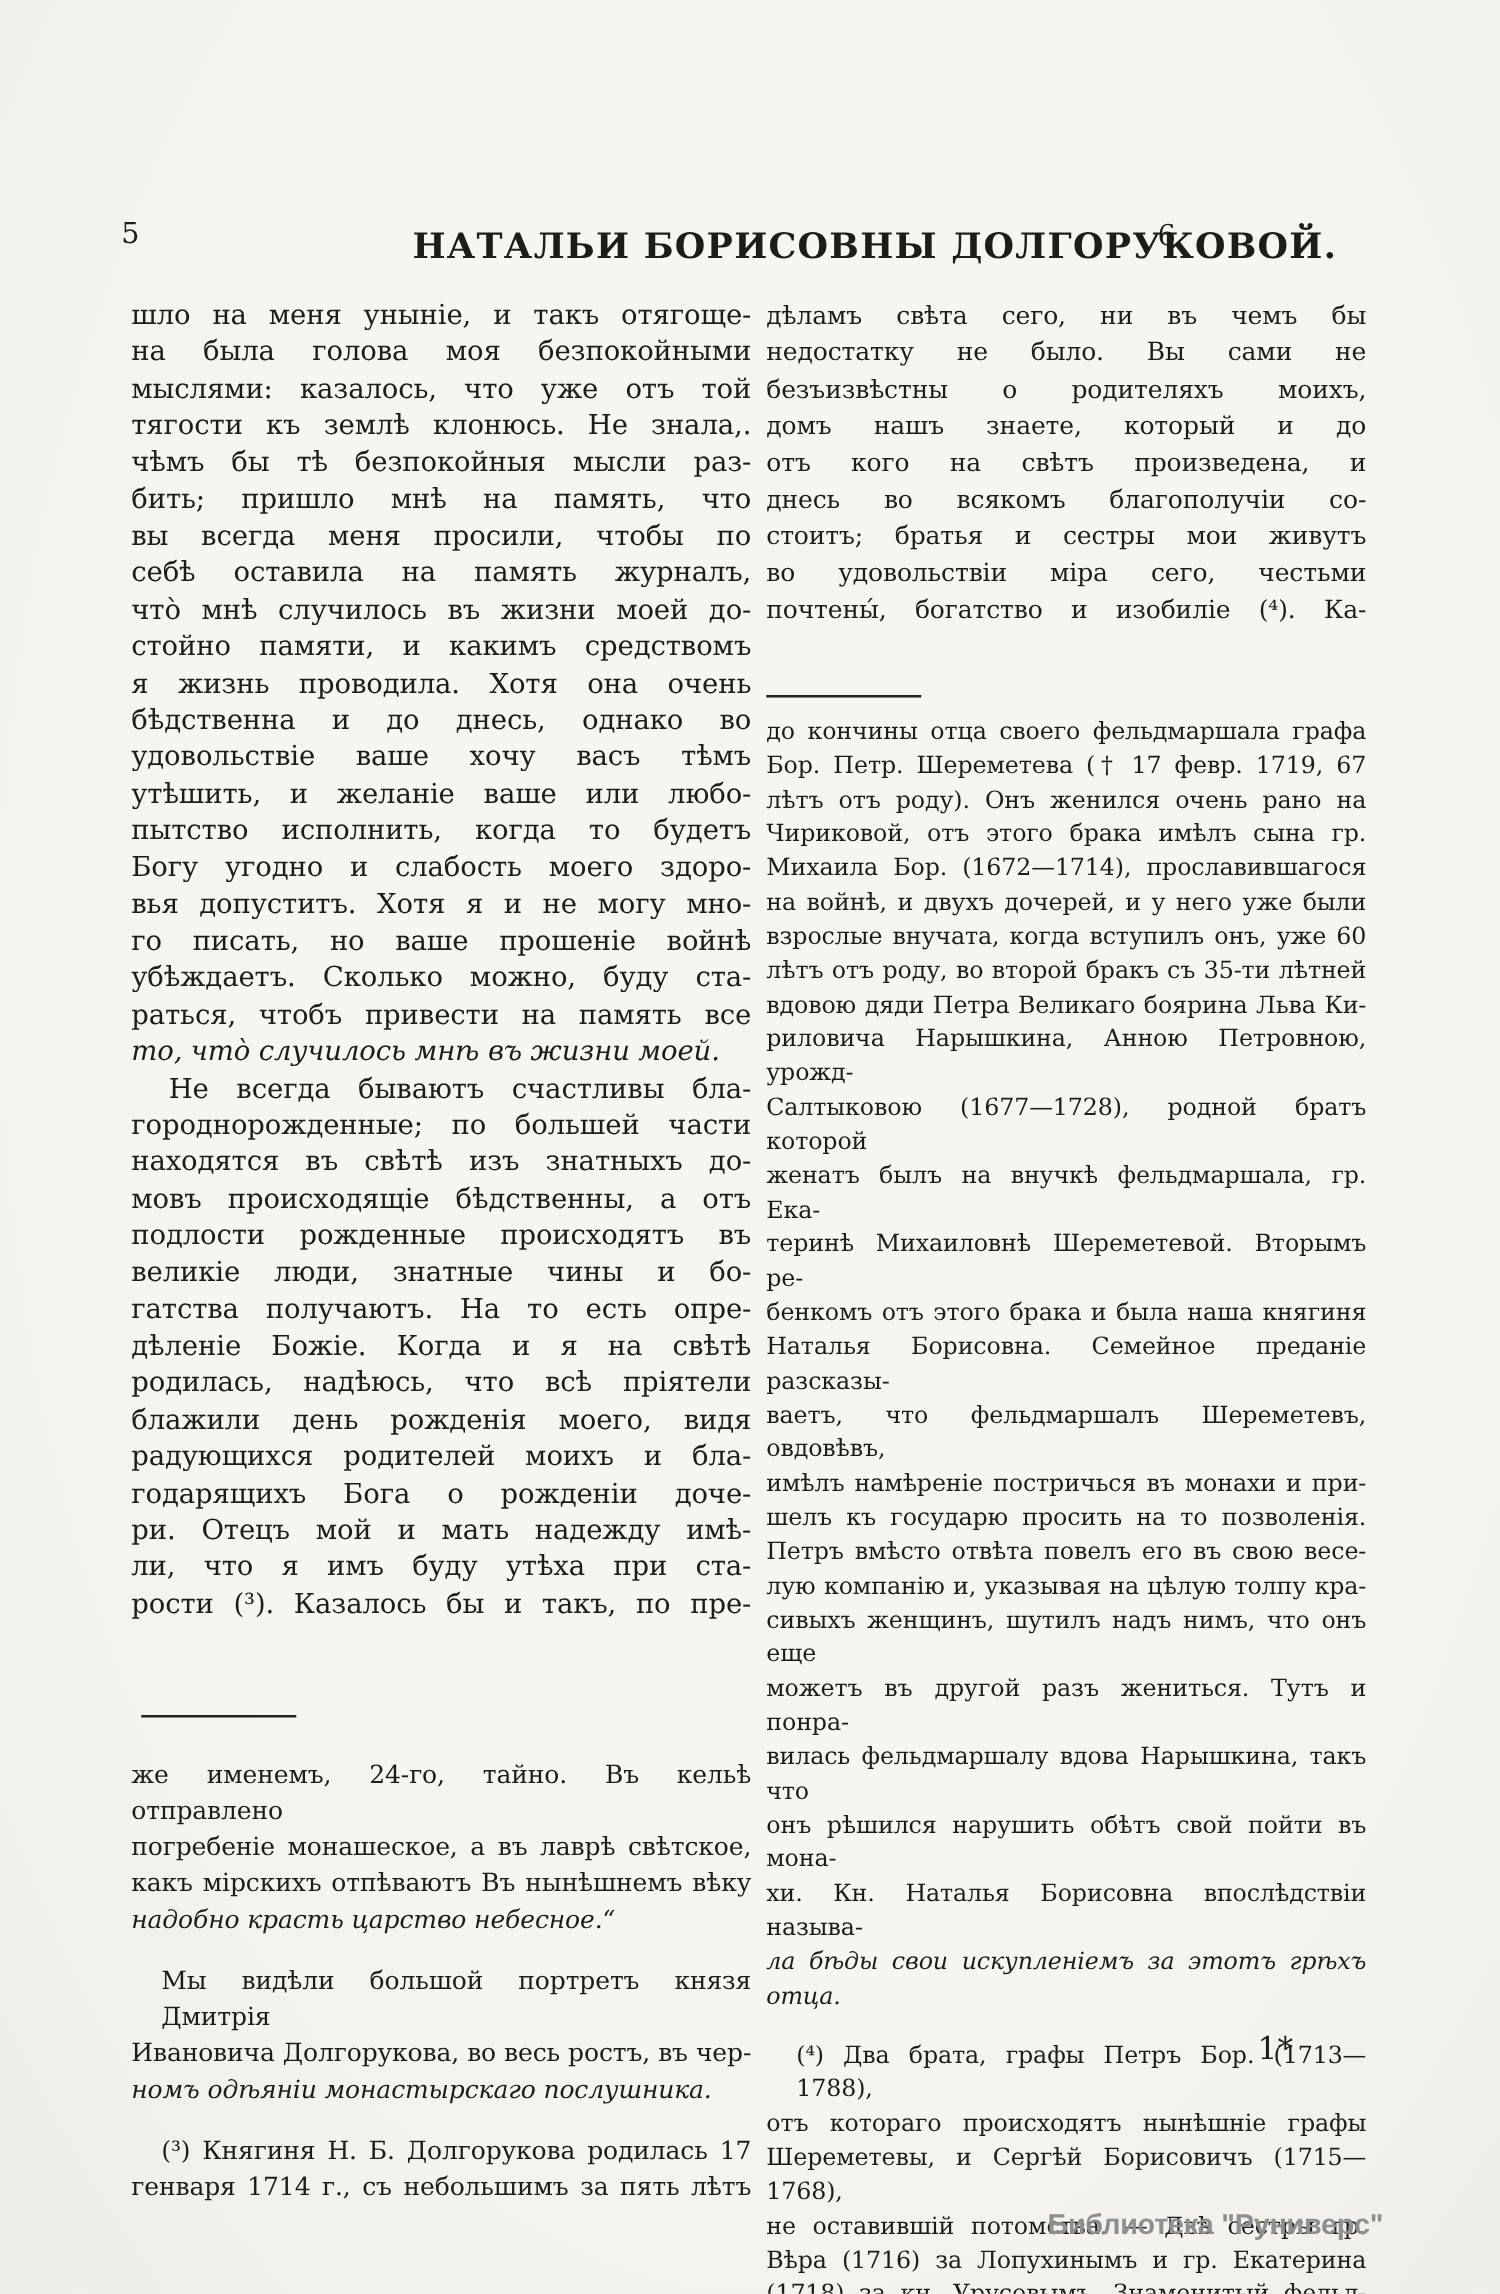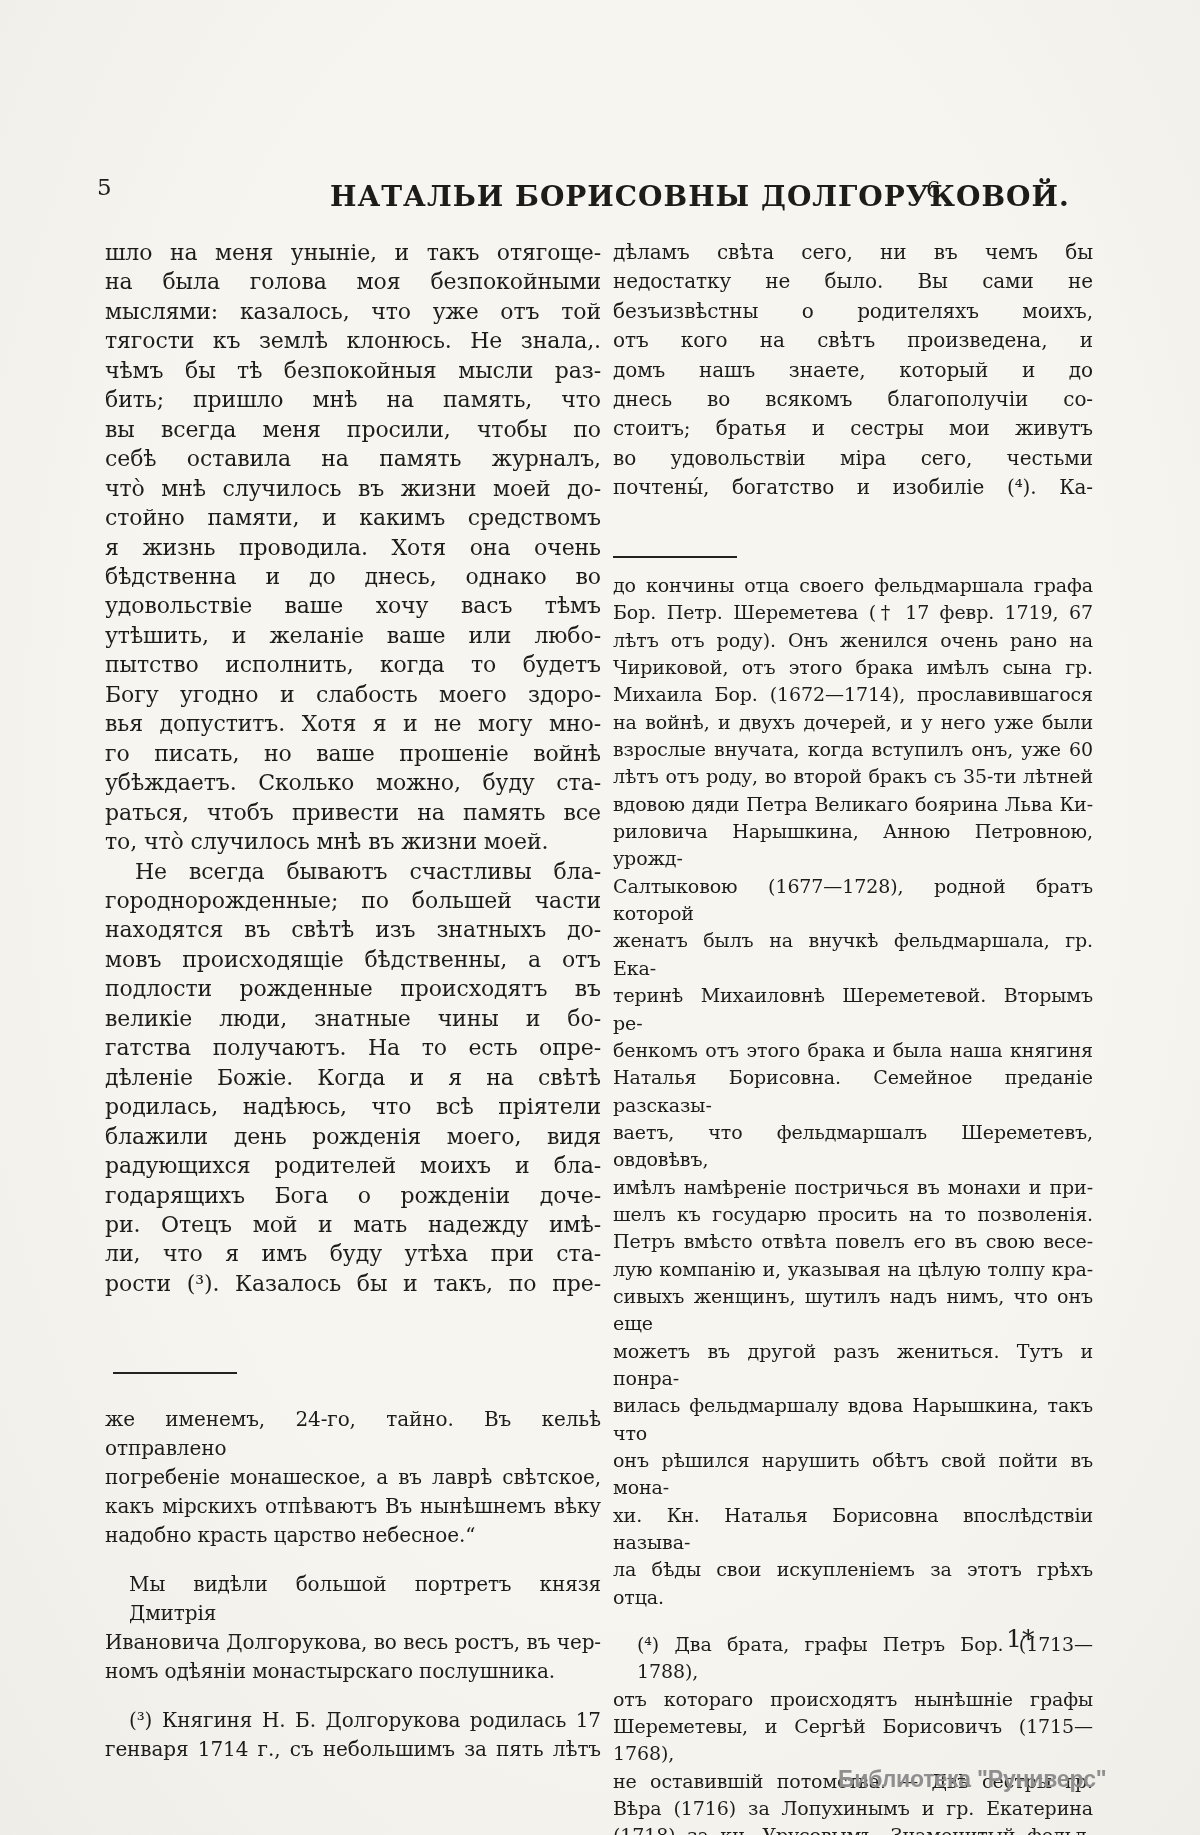--- a/index.html
+++ b/index.html
@@ -32,21 +32,21 @@
     font-weight: bold;
     letter-spacing: 1px;
     white-space: nowrap;
   }
   .col { position: absolute; }
   .col .line {
     text-align: justify;
     text-align-last: justify;
     letter-spacing: -0.1px;
   }
-  .col .line.parend { text-align-last: left; }
+  .col .line.parend { text-align-last: left; font-style: italic; }
   .main .line.indent { padding-left: 30px; }
   .foot .line.indent { padding-left: 24px; margin-top: 20px; }
   .left-main  { left: 105px; top: 238px; width: 496px; font-size: 22px; line-height: 29.45px; }
   .right-main { left: 613px; top: 238px; width: 480px; font-size: 20px; line-height: 29.4px; }
   .left-foot  { left: 105px; top: 1405px; width: 496px; font-size: 20px; line-height: 29px; }
   .right-foot { left: 613px; top: 572px;  width: 480px; font-size: 19px;  line-height: 27.35px; }
   .footnote-rule {
     position: absolute;
     height: 2px;
     background: #23221f;
@@ -130,22 +130,22 @@
       <div class="line">Ивановича Долгорукова, во весь ростъ, въ чер-</div>
       <div class="line parend">номъ одѣяніи монастырскаго послушника.</div>
       <div class="line indent">(³) Княгиня Н. Б. Долгорукова родилась 17</div>
       <div class="line">генваря 1714 г., съ небольшимъ за пять лѣтъ</div>
     </div>
 
   <div class="col main right-main" id="right-main">
       <div class="line">дѣламъ свѣта сего, ни въ чемъ бы</div>
       <div class="line">недостатку не было. Вы сами не</div>
       <div class="line">безъизвѣстны о родителяхъ моихъ,</div>
+      <div class="line">домъ нашъ знаете, который и до</div>
       <div class="line">отъ кого на свѣтъ произведена, и</div>
-      <div class="line">домъ нашъ знаете, который и до</div>
       <div class="line">днесь во всякомъ благополучіи со-</div>
       <div class="line">стоитъ; братья и сестры мои живутъ</div>
       <div class="line">во удовольствіи міра сего, честьми</div>
       <div class="line">почтены́, богатство и изобиліе (⁴). Ка-</div>
     </div>
 
   <div class="footnote-rule rule-right"></div>
 
   <div class="col foot right-foot" id="right-foot">
       <div class="line">до кончины отца своего фельдмаршала графа</div>

